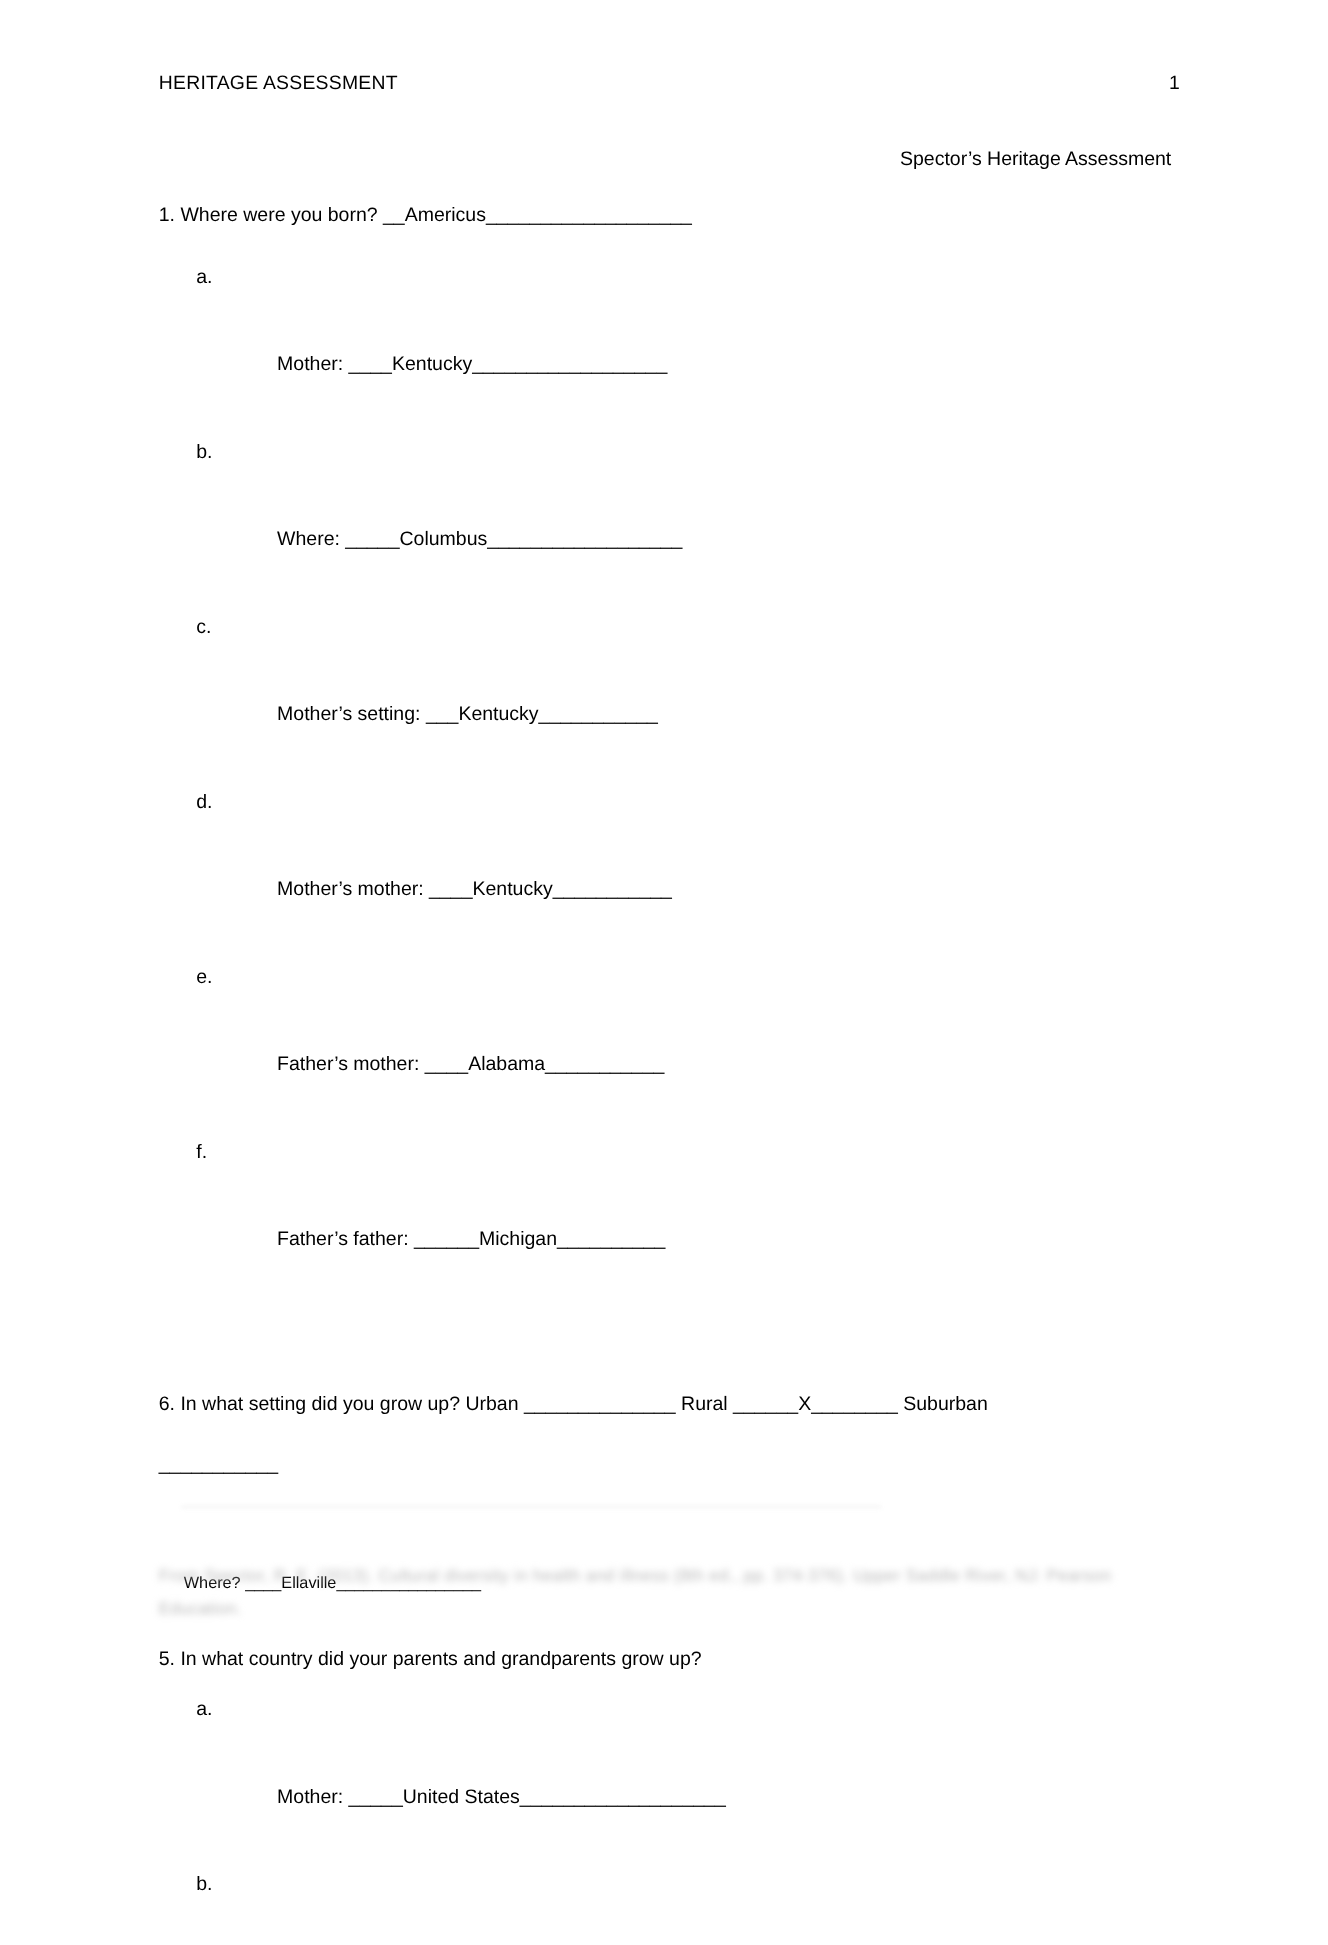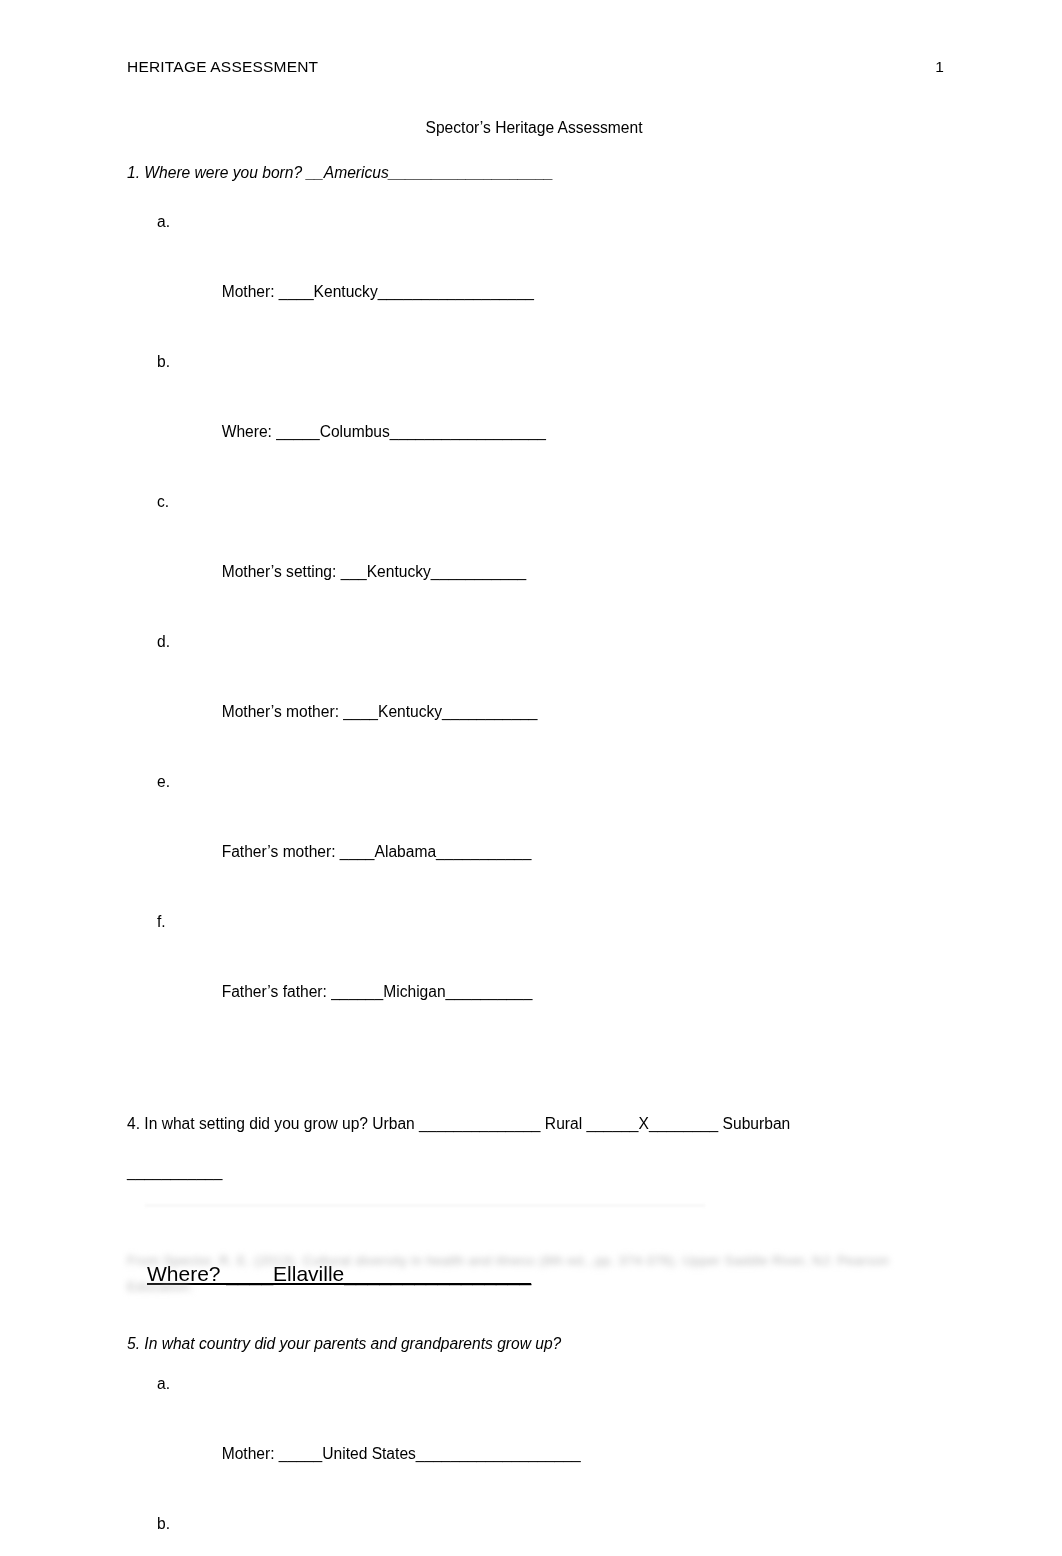--- a/index.html
+++ b/index.html
@@ -45,34 +45,33 @@
   .doc-body {
     position: absolute;
     top: 118px;
     left: 127px;
     width: 810px;
     font-size: 15.6px;
     line-height: 20px;
   }
 
   .doc-title {
-    text-align: center;
+    text-align: right;
     margin: 0 0 0 0;
     font-size: 15.6px;
     line-height: 20px;
     font-weight: normal;
     padding-left: 4px;
   }
 
   .qline {
     margin: 0;
     padding: 0;
     font-size: 15.6px;
     line-height: 29px;
-    font-style: italic;
   }
 
   
   .spacer-q1   { height: 20px; }
   .spacer-q2   { height: 9px;  }
   .spacer-sub  { height: 8px;  }
   .spacer-q3   { height: 20px; }
   .spacer-q4   { height: 20px; }
   .spacer-where{ height: 27px; }
   .spacer-q5   { height: 20px; }
@@ -103,24 +102,23 @@
   }
   .q4line, .q6line {
     white-space: pre-wrap;
     font-size: 15.6px;
     line-height: 48px;
     width: 730px;
   }
 
   .whereline {
     padding-left: 20px;
-    font-size: 21px;
+    font-size: 13px;
     line-height: 29px;
     white-space: pre;
-    text-decoration: underline;
   }
 
   
   .footnote-zone {
     position: absolute;
     left: 127px;
     top: 1205px;
     width: 810px;
   }
   .footnote-rule {
@@ -190,21 +188,21 @@
         <span class="marker">f.</span>
         <span class="subtext">Father’s father: ______Michigan__________</span>
       </li>
     </ul>
 
     <div class="spacer-q3"></div>
 
 
     <div class="spacer-q4"></div>
 
-    <p class="q4line">4. In what setting did you grow up? Urban ______________ Rural ______X________ Suburban ___________</p>
+    <p class="q4line">6. In what setting did you grow up? Urban ______________ Rural ______X________ Suburban ___________</p>
 
     <div class="spacer-where"></div>
 
     <p class="whereline">Where? ____Ellaville________________</p>
 
     <div class="spacer-q5"></div>
 
     <p class="qline">5. In what country did your parents and grandparents grow up?</p>
 
     <div class="spacer-sub5"></div>

